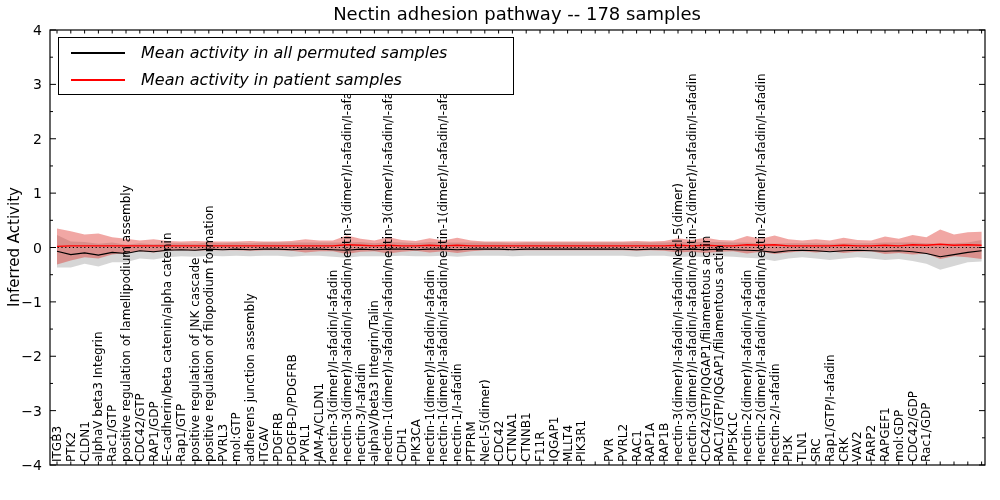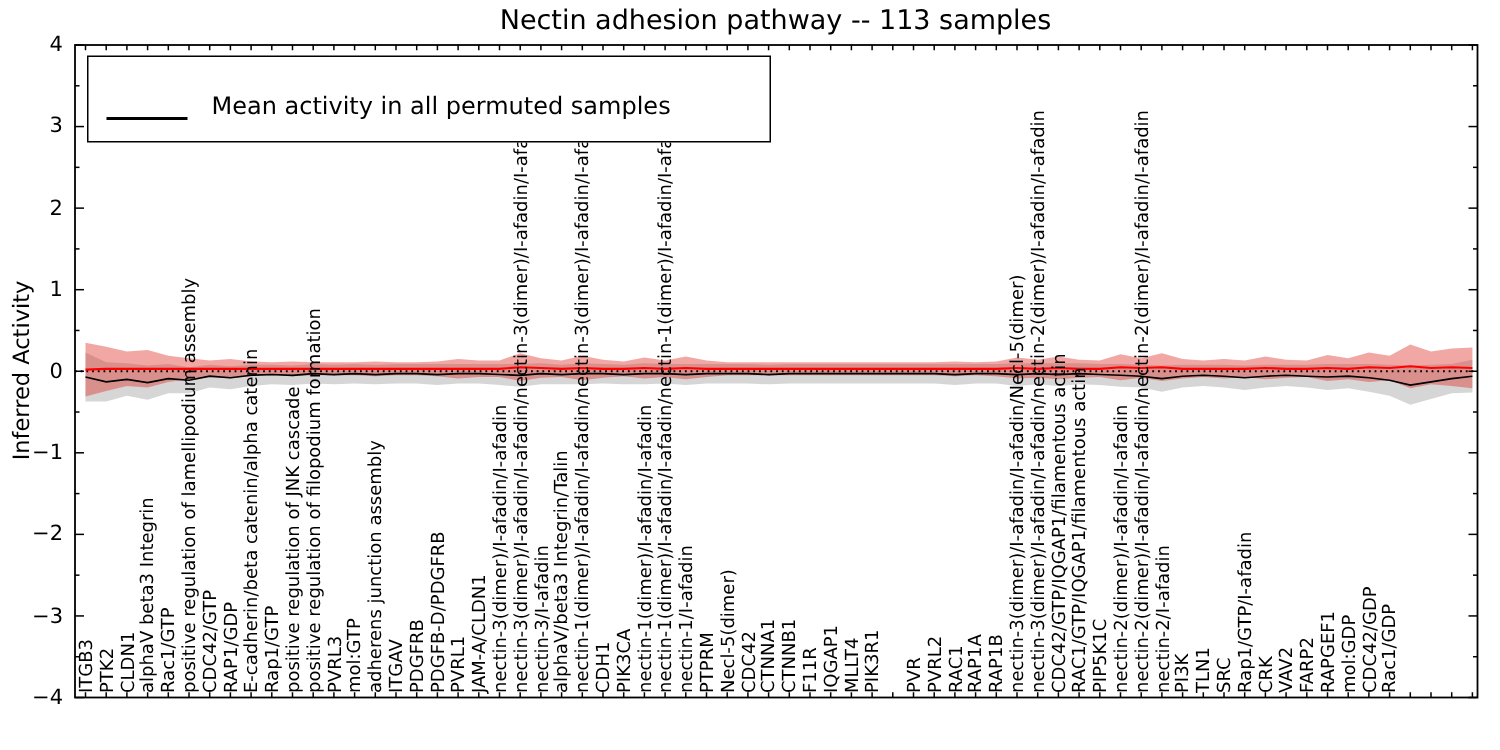--- a/index.html
+++ b/index.html
@@ -12,21 +12,21 @@
           font-size:15px;white-space:nowrap;}
   .xlabel{position:absolute;left:517px;top:478px;transform:translateX(-50%);
           font-size:15px;white-space:nowrap;}
   #xlabels{position:absolute;left:0;top:22px;right:0;bottom:0;overflow:hidden;pointer-events:none;}
   .xt{position:absolute;bottom:38px;transform-origin:0 100%;transform:rotate(-90deg);
       font-size:12px;line-height:12px;white-space:nowrap;}
   .yt{position:absolute;width:32px;text-align:right;font-size:14px;line-height:14px;left:10px;}
   .legend{position:absolute;left:58px;top:37px;width:456px;height:58px;
           border:1px solid #000;background:#fff;box-sizing:border-box;
           display:flex;flex-direction:column;justify-content:center;}
-  .legend-row{display:flex;align-items:flex-end;height:27px;padding-left:12px;}
+  .legend-row{display:flex;align-items:center;height:27px;padding-left:12px;font-style:italic;}
   .legend-swatch{width:54px;height:0;border-top:2px solid #000;margin-right:16px;flex:none;}
   .legend-label{font-size:16px;white-space:nowrap;}
 </style>
 </head>
 <body>
 
 <div id="fig">
   <svg id="plot-svg" width="1000" height="500">
       <defs>
         <clipPath id="ax">
@@ -207,21 +207,21 @@
         <line x1="940.2" x2="940.2" y1="30" y2="33.5"></line>
         <line x1="954" x2="954" y1="465" y2="461.5"></line>
         <line x1="954" x2="954" y1="30" y2="33.5"></line>
         <line x1="967.8000000000001" x2="967.8000000000001" y1="465" y2="461.5"></line>
         <line x1="967.8000000000001" x2="967.8000000000001" y1="30" y2="33.5"></line>
         <line x1="981.6" x2="981.6" y1="465" y2="461.5"></line>
         <line x1="981.6" x2="981.6" y1="30" y2="33.5"></line>
       </g>
       <rect x="50" y="30" width="935" height="435" fill="none" stroke="#000000" stroke-width="1.2"></rect>
     </svg>
-  <div class="title">Nectin adhesion pathway -- 113 samples</div>
+  <div class="title">Nectin adhesion pathway -- 178 samples</div>
   <div class="ylabel">Inferred Activity</div>
   <div id="ylabels">
       <div class="yt" style="top: 458px;">−4</div>
       <div class="yt" style="top: 403.625px;">−3</div>
       <div class="yt" style="top: 349.25px;">−2</div>
       <div class="yt" style="top: 294.875px;">−1</div>
       <div class="yt" style="top: 240.5px;">0</div>
       <div class="yt" style="top: 186.125px;">1</div>
       <div class="yt" style="top: 131.75px;">2</div>
       <div class="yt" style="top: 77.375px;">3</div>
@@ -290,14 +290,18 @@
       <div class="xt" style="left: 891px;">RAPGEF1</div>
       <div class="xt" style="left: 904.8px;">mol:GDP</div>
       <div class="xt" style="left: 918.6px;">CDC42/GDP</div>
       <div class="xt" style="left: 932.4px;">Rac1/GDP</div>
     </div>
   <div class="legend">
     <div class="legend-row">
       <span class="legend-swatch" style="border-top-color: rgb(0, 0, 0);"></span>
       <span class="legend-label">Mean activity in all permuted samples</span>
     </div>
+    <div class="legend-row">
+      <span class="legend-swatch" style="border-top-color: rgb(255, 0, 0);"></span>
+      <span class="legend-label">Mean activity in patient samples</span>
+    </div>
   </div>
 </div>
 
 </body></html>

